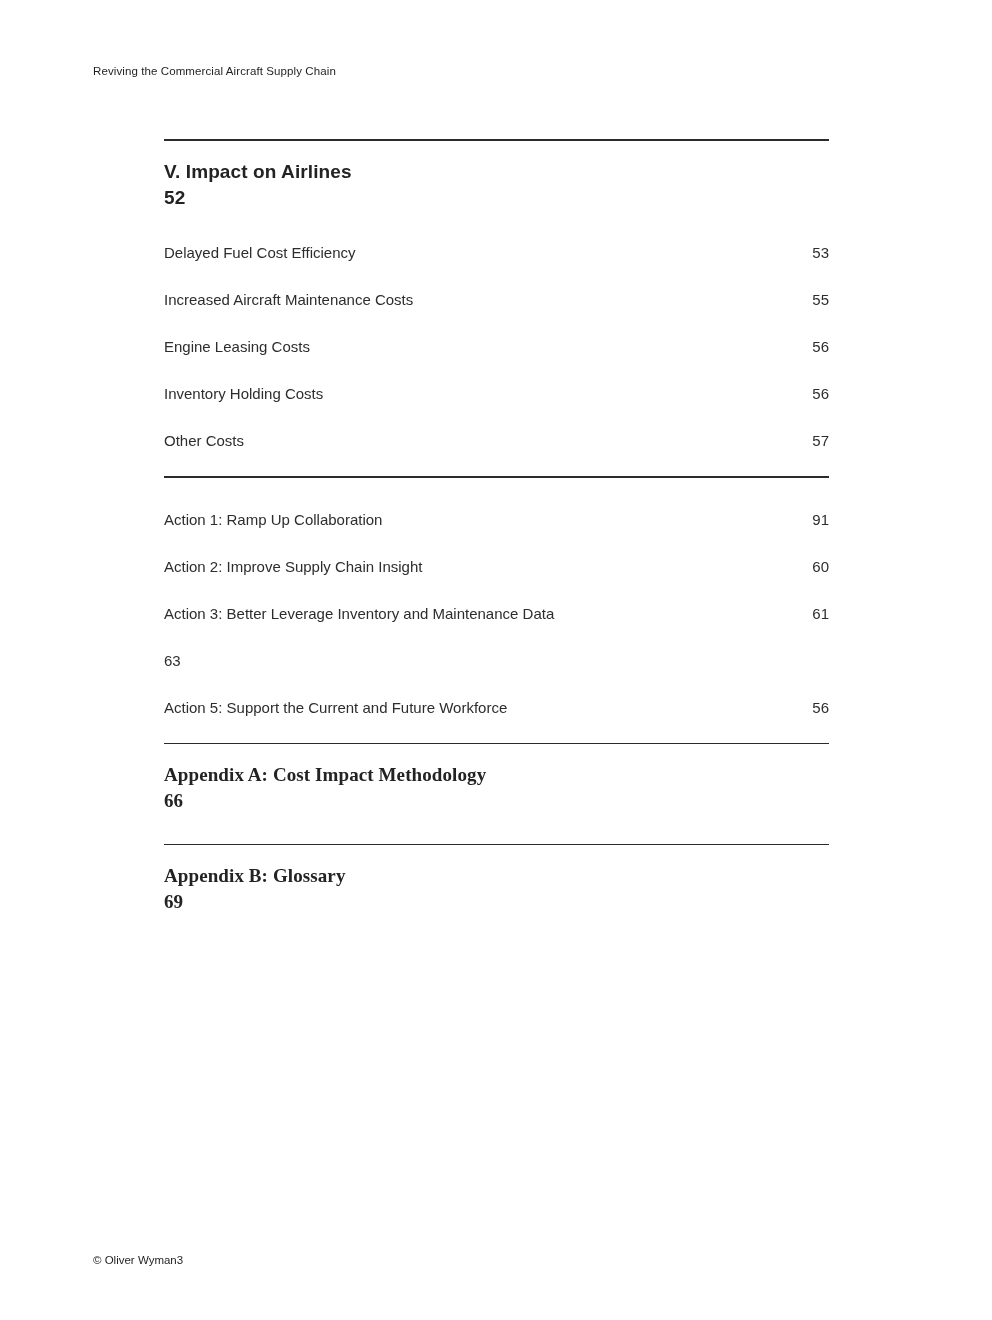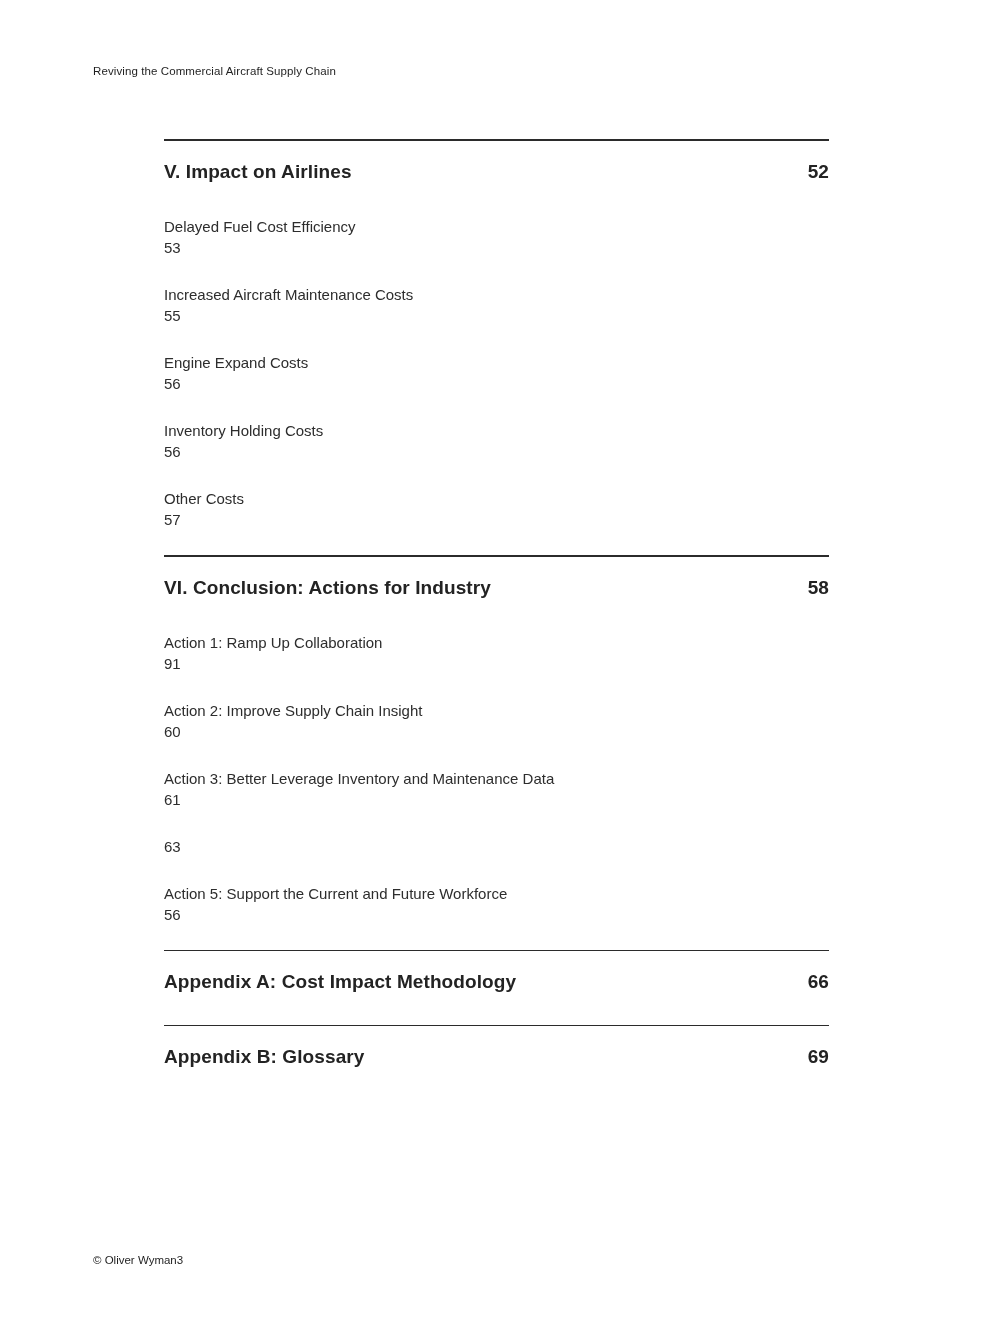--- a/index.html
+++ b/index.html
@@ -38,44 +38,44 @@
     width: 665px;
   }
   .rule {
     border: 0;
     border-top: 2px solid var(--rule);
     margin: 0;
     height: 0;
   }
   .rule.thin { border-top-width: 1px; }
   .section { padding-bottom: 25px; }
-  .section.appendix { padding-bottom: 30px; }
+  .section.appendix { padding-bottom: 30px; font-family: Liberation Serif, serif; }
   .section:last-child { padding-bottom: 0; }
   .section-heading {
     display: flex;
     justify-content: space-between;
     align-items: baseline;
     margin-top: 18px;
     font-size: 19px;
     line-height: 26px;
     font-weight: 700;
     color: var(--heading);
     letter-spacing: 0.1px;
     cursor: pointer;
+    flex-direction: column;
   }
   .entry {
     display: flex;
     justify-content: space-between;
     align-items: baseline;
     margin-top: 26px;
     font-size: 15px;
     line-height: 21px;
     color: var(--text);
     cursor: pointer;
-    flex-direction: column;
   }
   .entry.first { margin-top: 31px; }
   .footer {
     position: absolute;
     left: 93px;
     right: 93px;
     top: 1253px;
     display: flex;
     justify-content: flex-start;
     align-items: baseline;
@@ -101,39 +101,35 @@
       </div>
       <div class="entry first">
         <span>Delayed Fuel Cost Efficiency</span>
         <span>53</span>
       </div>
       <div class="entry">
         <span>Increased Aircraft Maintenance Costs</span>
         <span>55</span>
       </div>
       <div class="entry">
-        <span>Engine Expand Costs</span>
+        <span>Engine Leasing Costs</span>
         <span>56</span>
       </div>
       <div class="entry">
         <span>Inventory Holding Costs</span>
         <span>56</span>
       </div>
       <div class="entry">
         <span>Other Costs</span>
         <span>57</span>
       </div>
     </div>
 
     <div class="section">
       <hr class="rule">
-      <div class="section-heading">
-        <span>VI. Conclusion: Actions for Industry</span>
-        <span>58</span>
-      </div>
       <div class="entry first">
         <span>Action 1: Ramp Up Collaboration</span>
         <span>91</span>
       </div>
       <div class="entry">
         <span>Action 2: Improve Supply Chain Insight</span>
         <span>60</span>
       </div>
       <div class="entry">
         <span>Action 3: Better Leverage Inventory and Maintenance Data</span>

